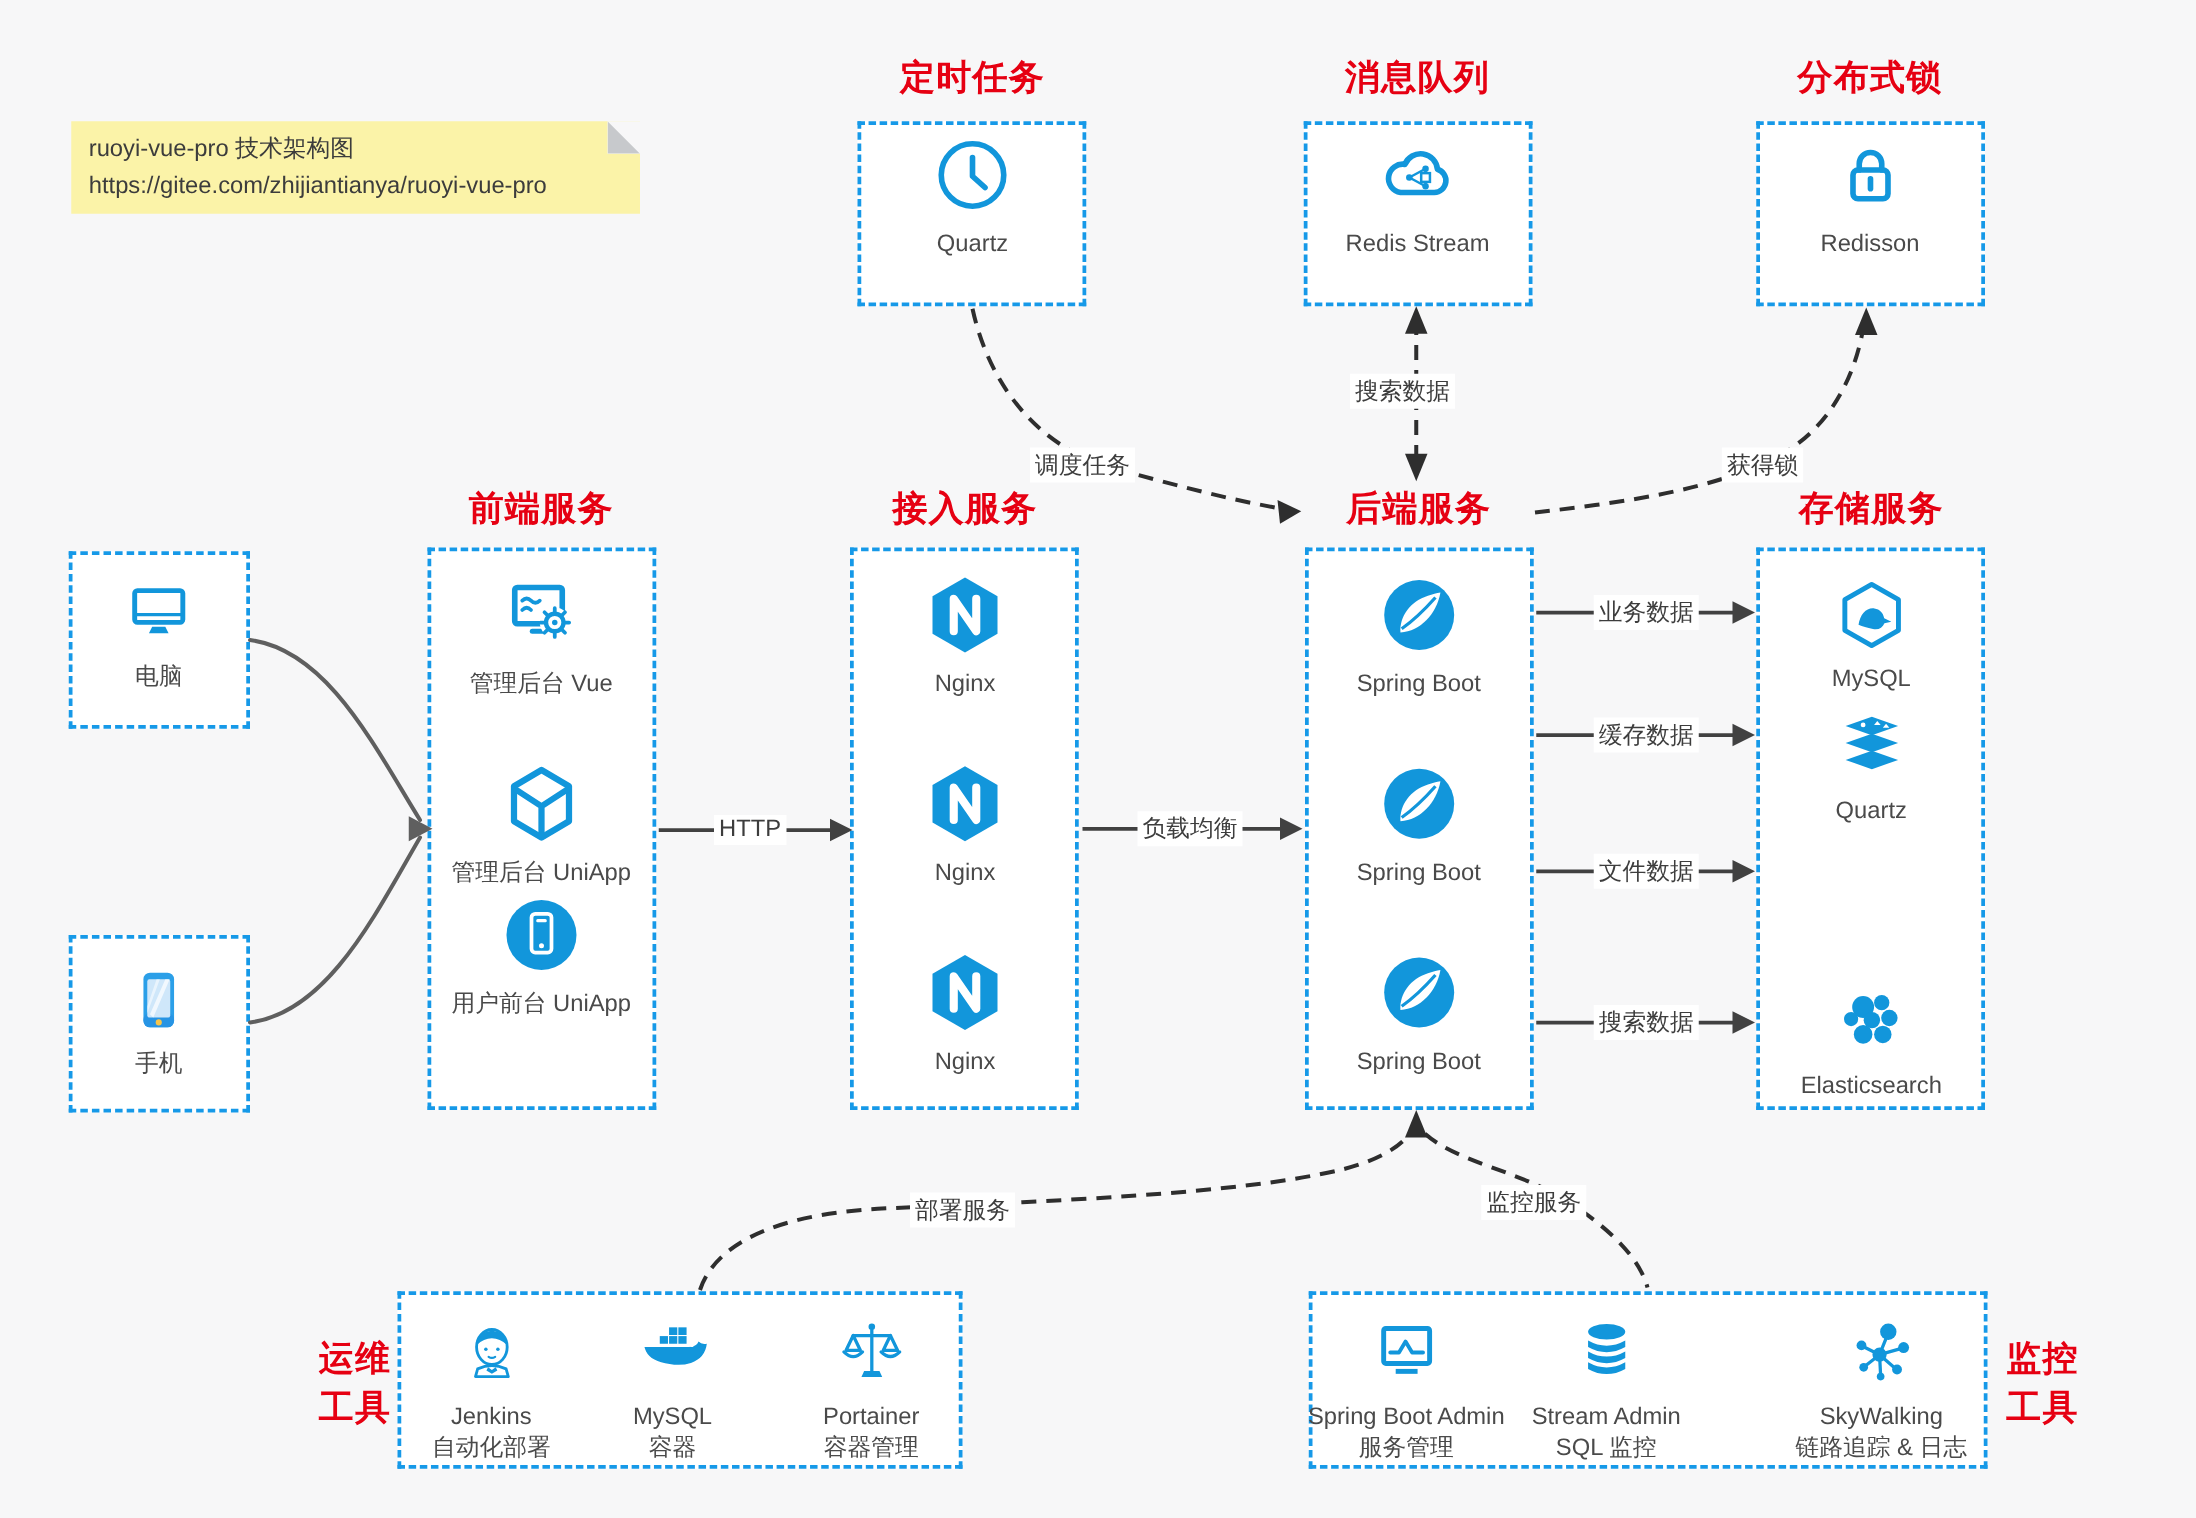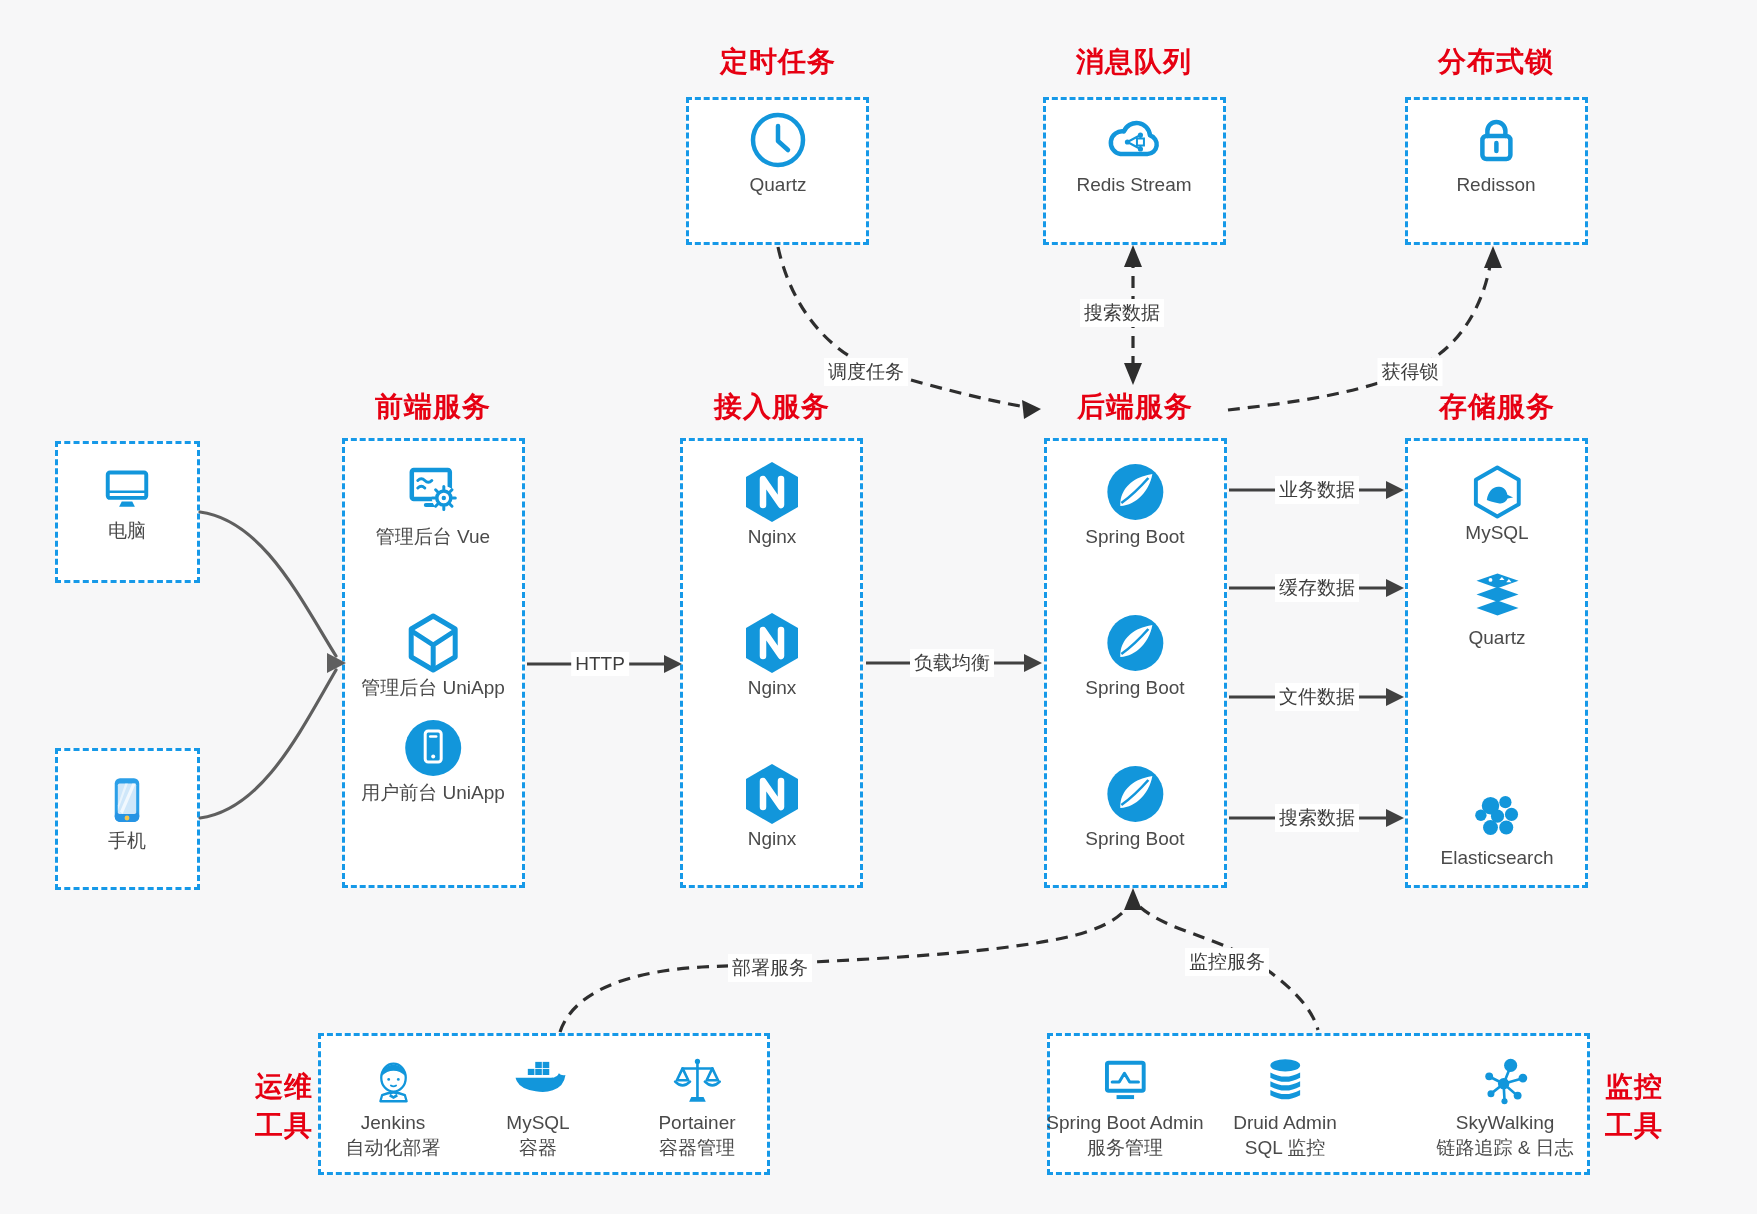--- a/index.html
+++ b/index.html
@@ -7,21 +7,21 @@
   body{font-family:"Liberation Sans","DejaVu Sans",sans-serif;}
   .canvas{position:relative;width:1757px;height:1214px;background:#f7f7f8;overflow:hidden;}
 
   .gbox{position:absolute;background:#fff;border:3px dashed #1699e8;}
   .gtitle{position:absolute;transform:translate(-50%,-50%);color:#e60012;font-weight:bold;
           font-size:28px;white-space:nowrap;letter-spacing:1px;}
   .gtitle.two{line-height:1.38;text-align:center;}
 
   .n{position:absolute;transform:translateX(-50%);display:flex;flex-direction:column;align-items:center;}
   .nicon{display:block;line-height:0;}
-  .nlabel{margin-top:0;font-size:19px;color:#4a4a4a;white-space:nowrap;text-align:center;line-height:1.32;}
+  .nlabel{margin-top:11px;font-size:19px;color:#4a4a4a;white-space:nowrap;text-align:center;line-height:1.32;}
   .nsub{font-size:19px;color:#4a4a4a;white-space:nowrap;text-align:left;line-height:1.32;}
 
   .elab{position:absolute;transform:translate(-50%,-50%);background:#fff;padding:1px 4px;
         font-size:19px;color:#3d3d3d;white-space:nowrap;z-index:30;}
 
   svg.overlay{position:absolute;left:0;top:0;z-index:20;pointer-events:none;}
 
   .note{position:absolute;left:57px;top:97px;width:455px;height:74px;background:#fbf3a8;
         padding:9px 14px 0 14px;font-size:19px;color:#3c3c3c;line-height:1.5;z-index:5;}
   .note .fold-cut{position:absolute;top:0;right:0;width:26px;height:26px;background:#f7f7f8;}
@@ -29,20 +29,26 @@
         clip-path:polygon(0 0,100% 100%,0 100%);}
 
   .s{stroke:#1296db;fill:none;stroke-width:4.5;stroke-linecap:round;stroke-linejoin:round;}
   .f{fill:#1296db;}
 </style>
 </head>
 <body>
 
 <div class="canvas">
 
+  <div class="note">
+    <div>ruoyi-vue-pro 技术架构图</div>
+    <div>https://gitee.com/zhijiantianya/ruoyi-vue-pro</div>
+    <div class="fold-cut"></div>
+    <div class="fold-flap"></div>
+  </div>
 
   <div class="gtitle" style="left:778px;top:62px">定时任务</div>
   <div class="gtitle" style="left:1134px;top:62px">消息队列</div>
   <div class="gtitle" style="left:1496px;top:62px">分布式锁</div>
   <div class="gtitle" style="left:433px;top:407px">前端服务</div>
   <div class="gtitle" style="left:772px;top:407px">接入服务</div>
   <div class="gtitle" style="left:1135px;top:407px">后端服务</div>
   <div class="gtitle" style="left:1497px;top:407px">存储服务</div>
   <div class="gtitle two" style="left:284px;top:1107px">
     <div>运维</div>
@@ -327,21 +333,21 @@
 
   <div class="n" style="left:1285px;top:1054px">
     <span class="nicon">
       <svg width="56" height="56" viewBox="0 0 64 64" fill="#1296db">
         <ellipse cx="32" cy="13" rx="17" ry="7"></ellipse>
         <path d="M15 21 q17 9.5 34 0 v6 q-17 9.5 -34 0 z"></path>
         <path d="M15 31 q17 9.5 34 0 v6 q-17 9.5 -34 0 z"></path>
         <path d="M15 41 q17 9.5 34 0 v6 q-17 9.5 -34 0 z"></path>
       </svg>
     </span>
-    <div class="nlabel">Druid Admin</div>
+    <div class="nlabel">Stream Admin</div>
     <div class="nsub">SQL 监控</div>
   </div>
 
   <div class="n" style="left:1505px;top:1054px">
     <span class="nicon">
       <svg width="56" height="56" viewBox="0 0 64 64">
         <path d="M30 34 L38 14 M30 34 L14 26 M30 34 L51 28 M30 34 L16 45 M30 34 L45 47 M30 34 L31 53" stroke="#1296db" stroke-width="3" fill="none"></path>
         <g fill="#1296db">
           <circle cx="38" cy="13" r="7.5"></circle>
             <circle cx="30" cy="34" r="6.5"></circle>

